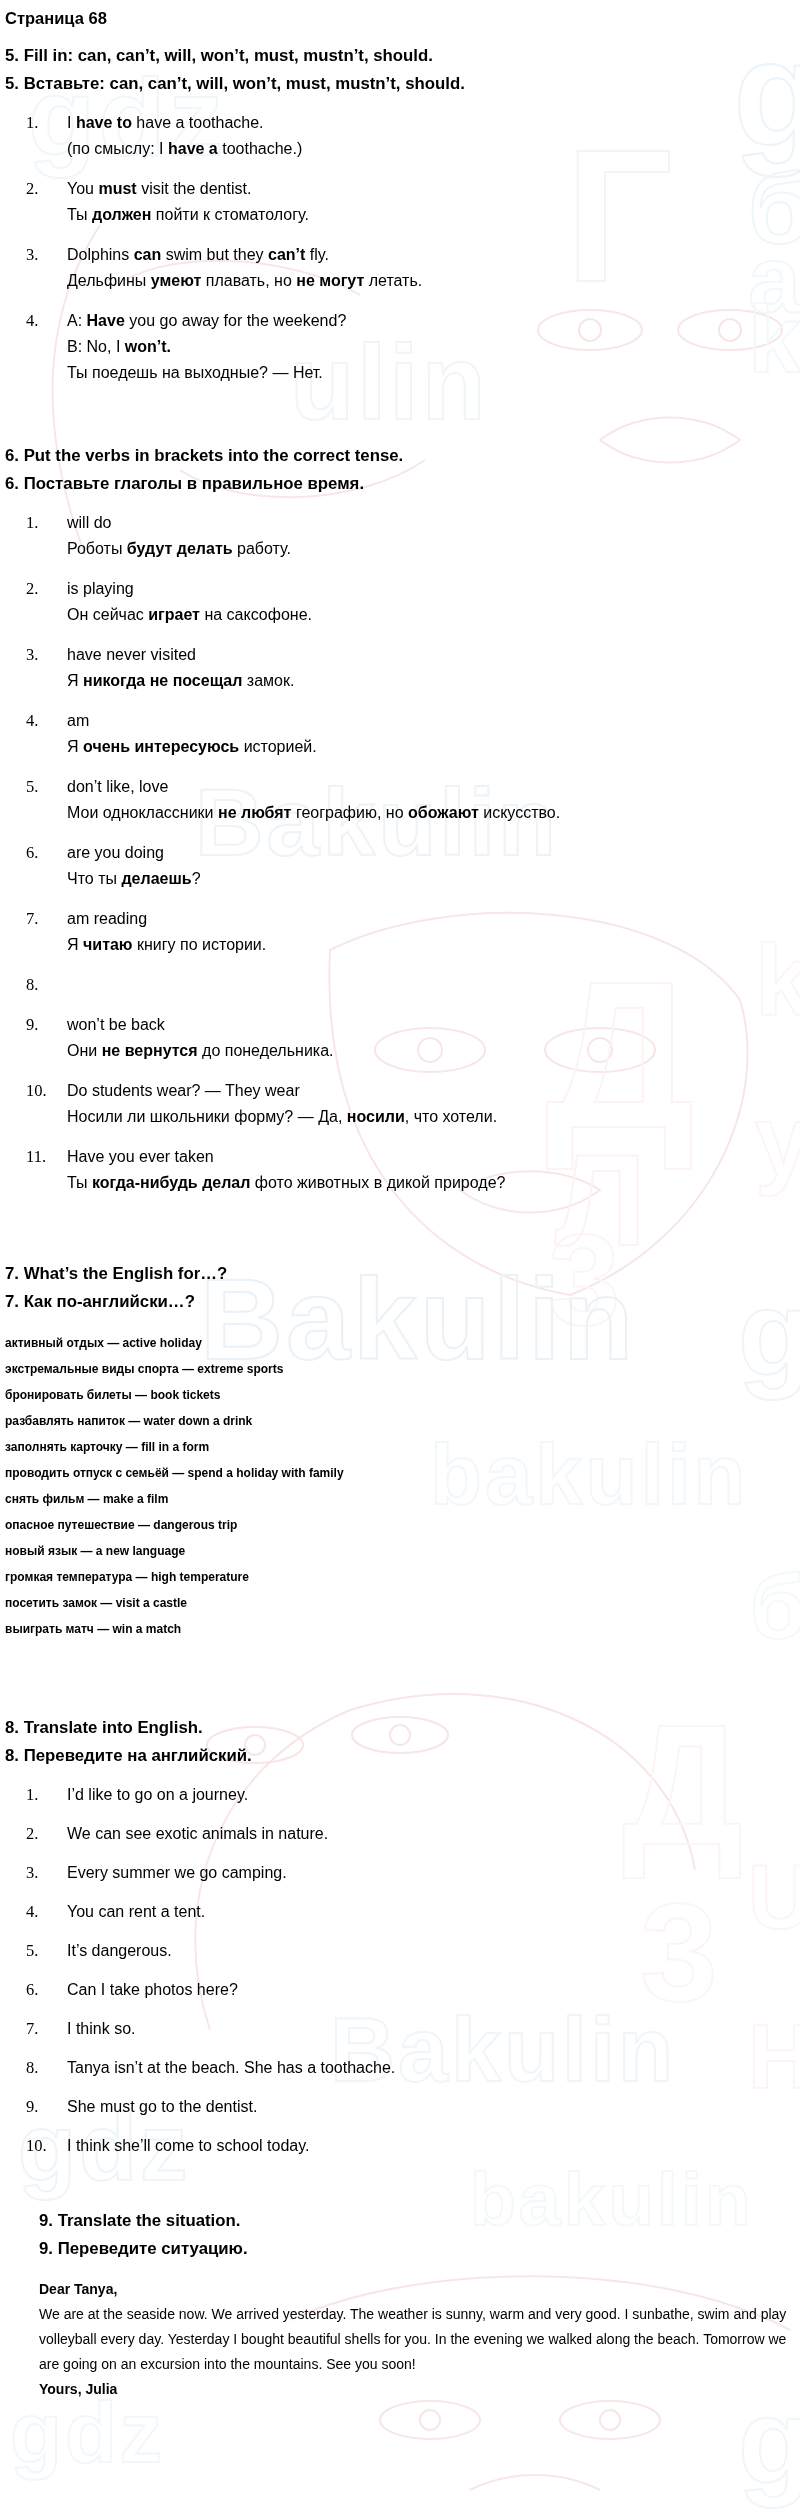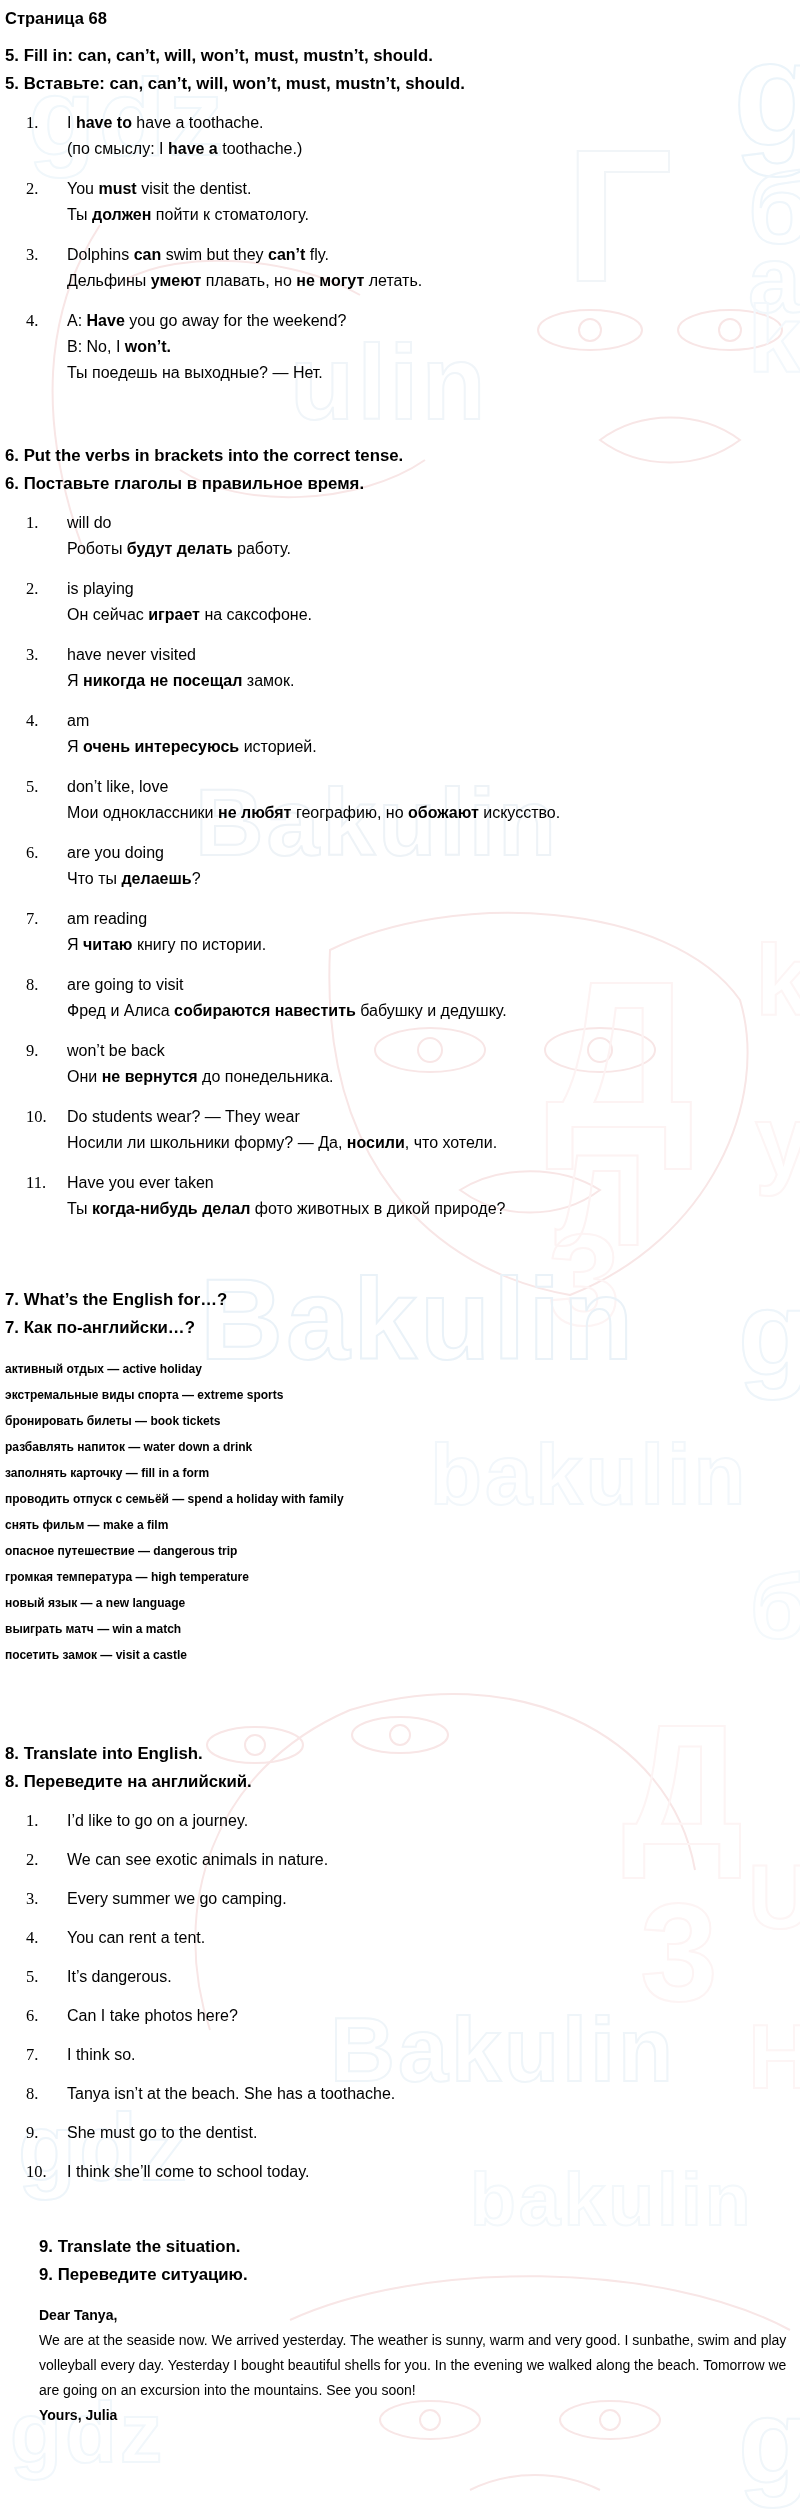--- a/index.html
+++ b/index.html
@@ -201,24 +201,20 @@
           </div>
           <div class="item">
             <div class="num">7.</div>
             <div class="itext">
               <div class="line">am reading</div>
               <div class="line">Я <b>читаю</b> книгу по истории.</div>
             </div>
           </div>
           <div class="item">
             <div class="num">8.</div>
-            <div class="itext">
-              <div class="line">are going to visit</div>
-              <div class="line">Фред и Алиса <b>собираются навестить</b> бабушку и дедушку.</div>
-            </div>
           </div>
           <div class="item">
             <div class="num">9.</div>
             <div class="itext">
               <div class="line">won’t be back</div>
               <div class="line">Они <b>не вернутся</b> до понедельника.</div>
             </div>
           </div>
           <div class="item">
             <div class="num">10.</div>
@@ -241,24 +237,24 @@
         <h2 class="sec-heading">7. Как по-английски…?</h2>
         <div class="vocab">
           <div class="vocab-line">активный отдых — active holiday</div>
           <div class="vocab-line">экстремальные виды спорта — extreme sports</div>
           <div class="vocab-line">бронировать билеты — book tickets</div>
           <div class="vocab-line">разбавлять напиток — water down a drink</div>
           <div class="vocab-line">заполнять карточку — fill in a form</div>
           <div class="vocab-line">проводить отпуск с семьёй — spend a holiday with family</div>
           <div class="vocab-line">снять фильм — make a film</div>
           <div class="vocab-line">опасное путешествие — dangerous trip</div>
+          <div class="vocab-line">новый язык — a new language</div>
           <div class="vocab-line">громкая температура — high temperature</div>
-          <div class="vocab-line">новый язык — a new language</div>
+          <div class="vocab-line">посетить замок — visit a castle</div>
           <div class="vocab-line">выиграть матч — win a match</div>
-          <div class="vocab-line">посетить замок — visit a castle</div>
         </div>
       </div>
       <div class="section sec-8">
         <h2 class="sec-heading">8. Translate into English.</h2>
         <h2 class="sec-heading">8. Переведите на английский.</h2>
         <div class="items">
           <div class="item">
             <div class="num">1.</div>
             <div class="itext">
               <div class="line">I’d like to go on a journey.</div>

